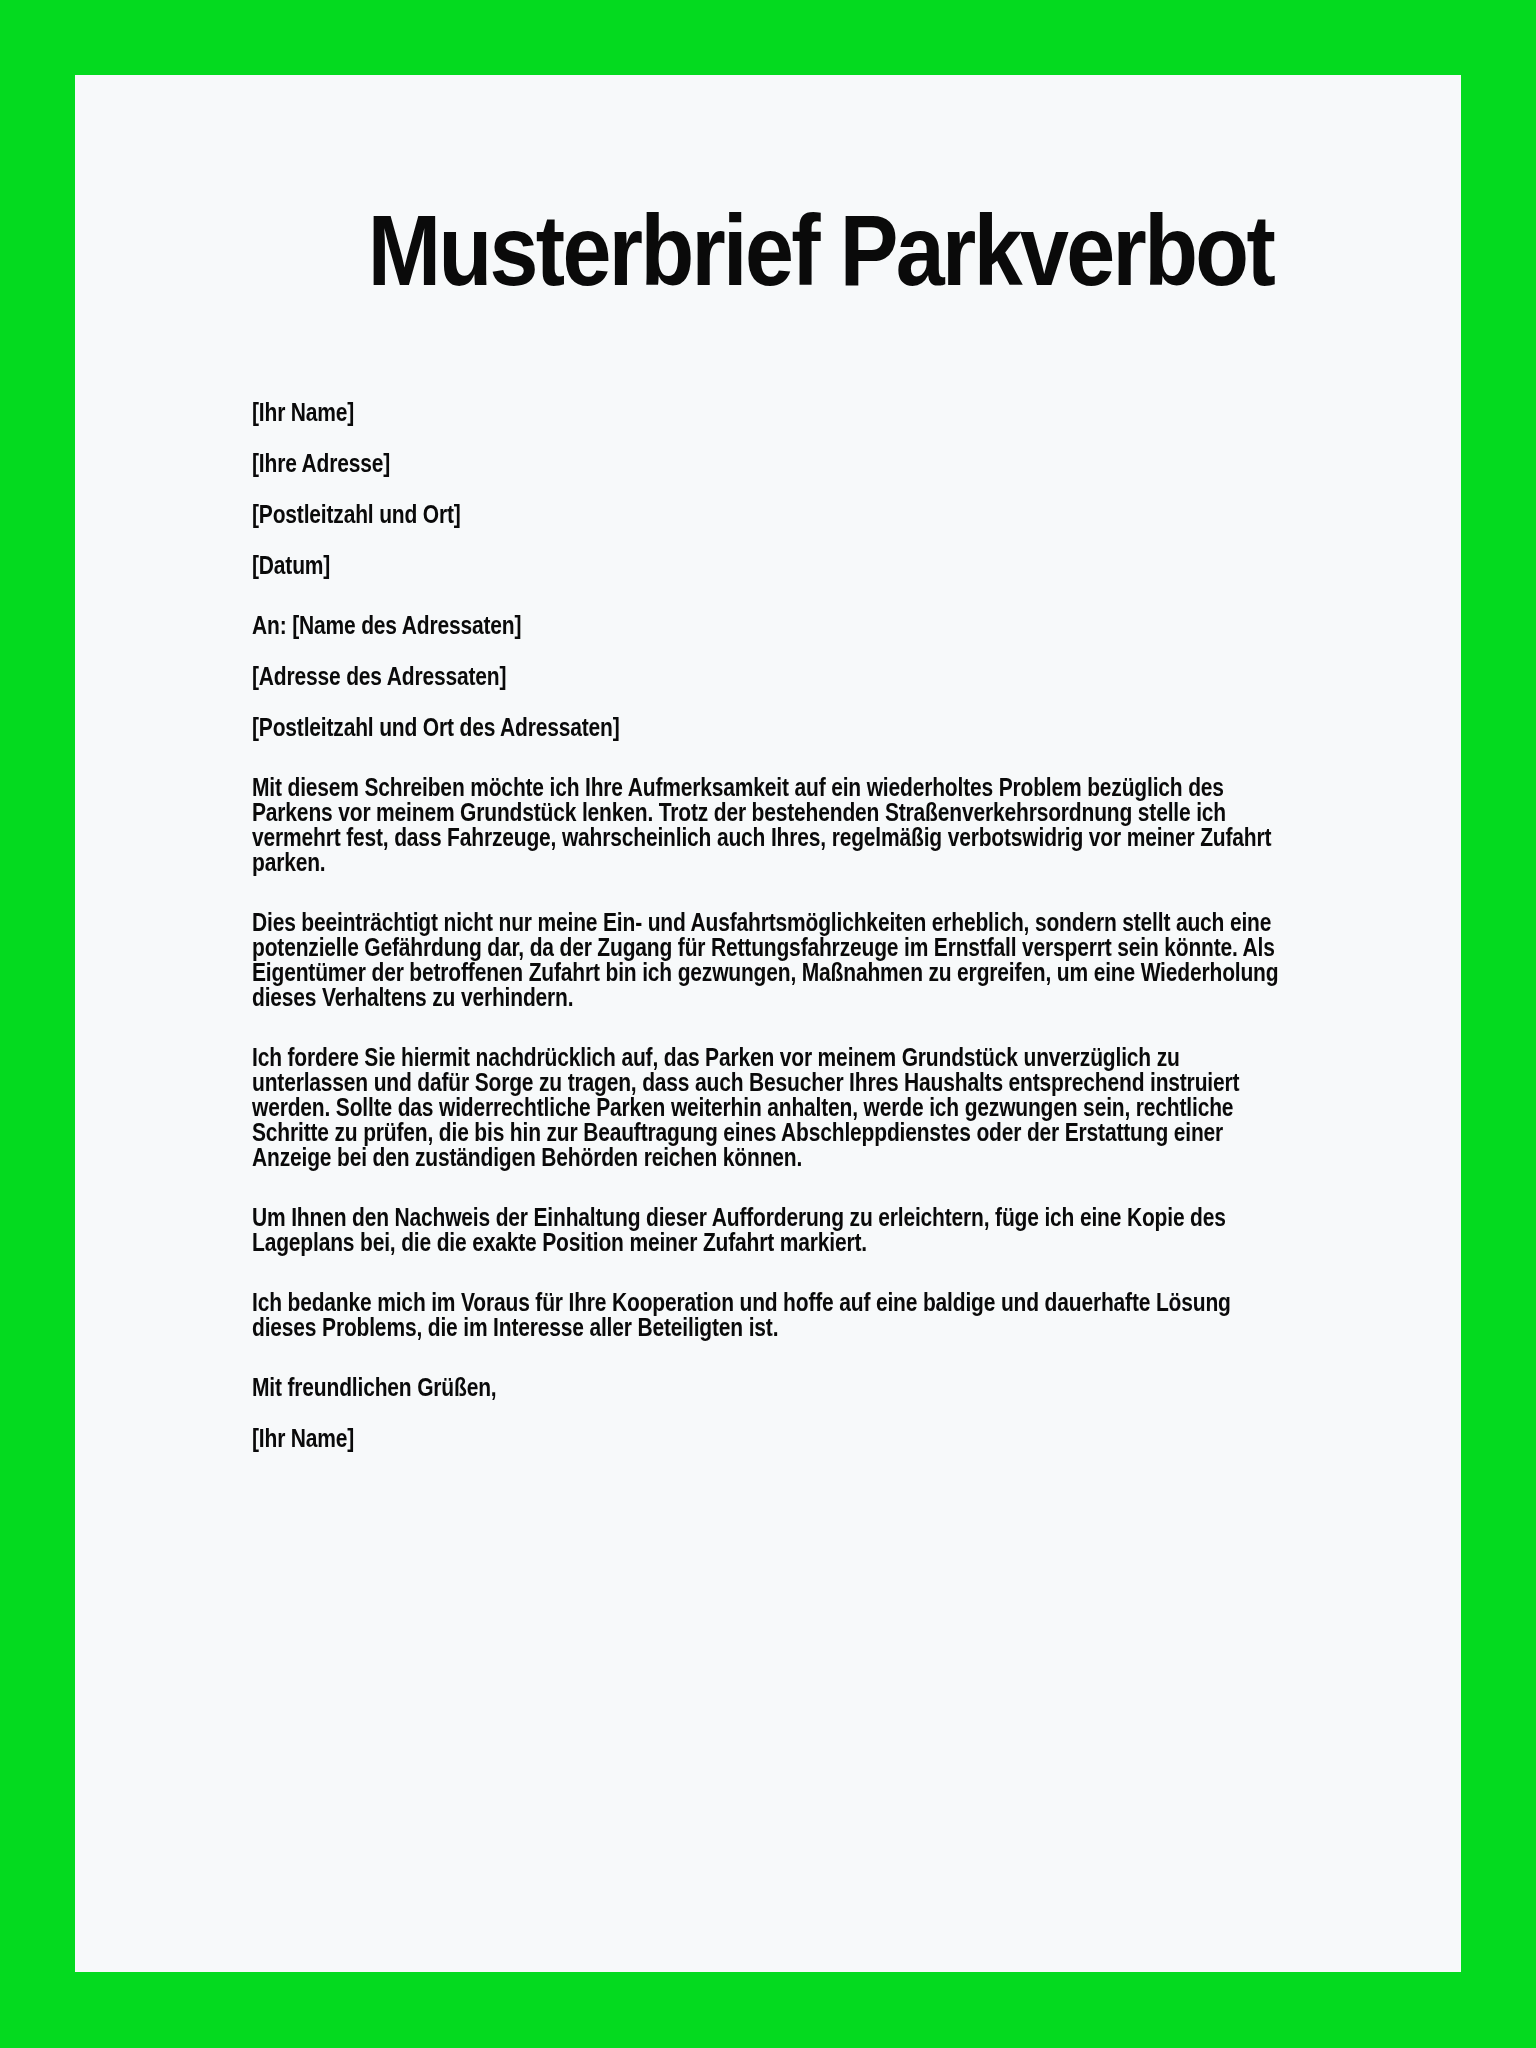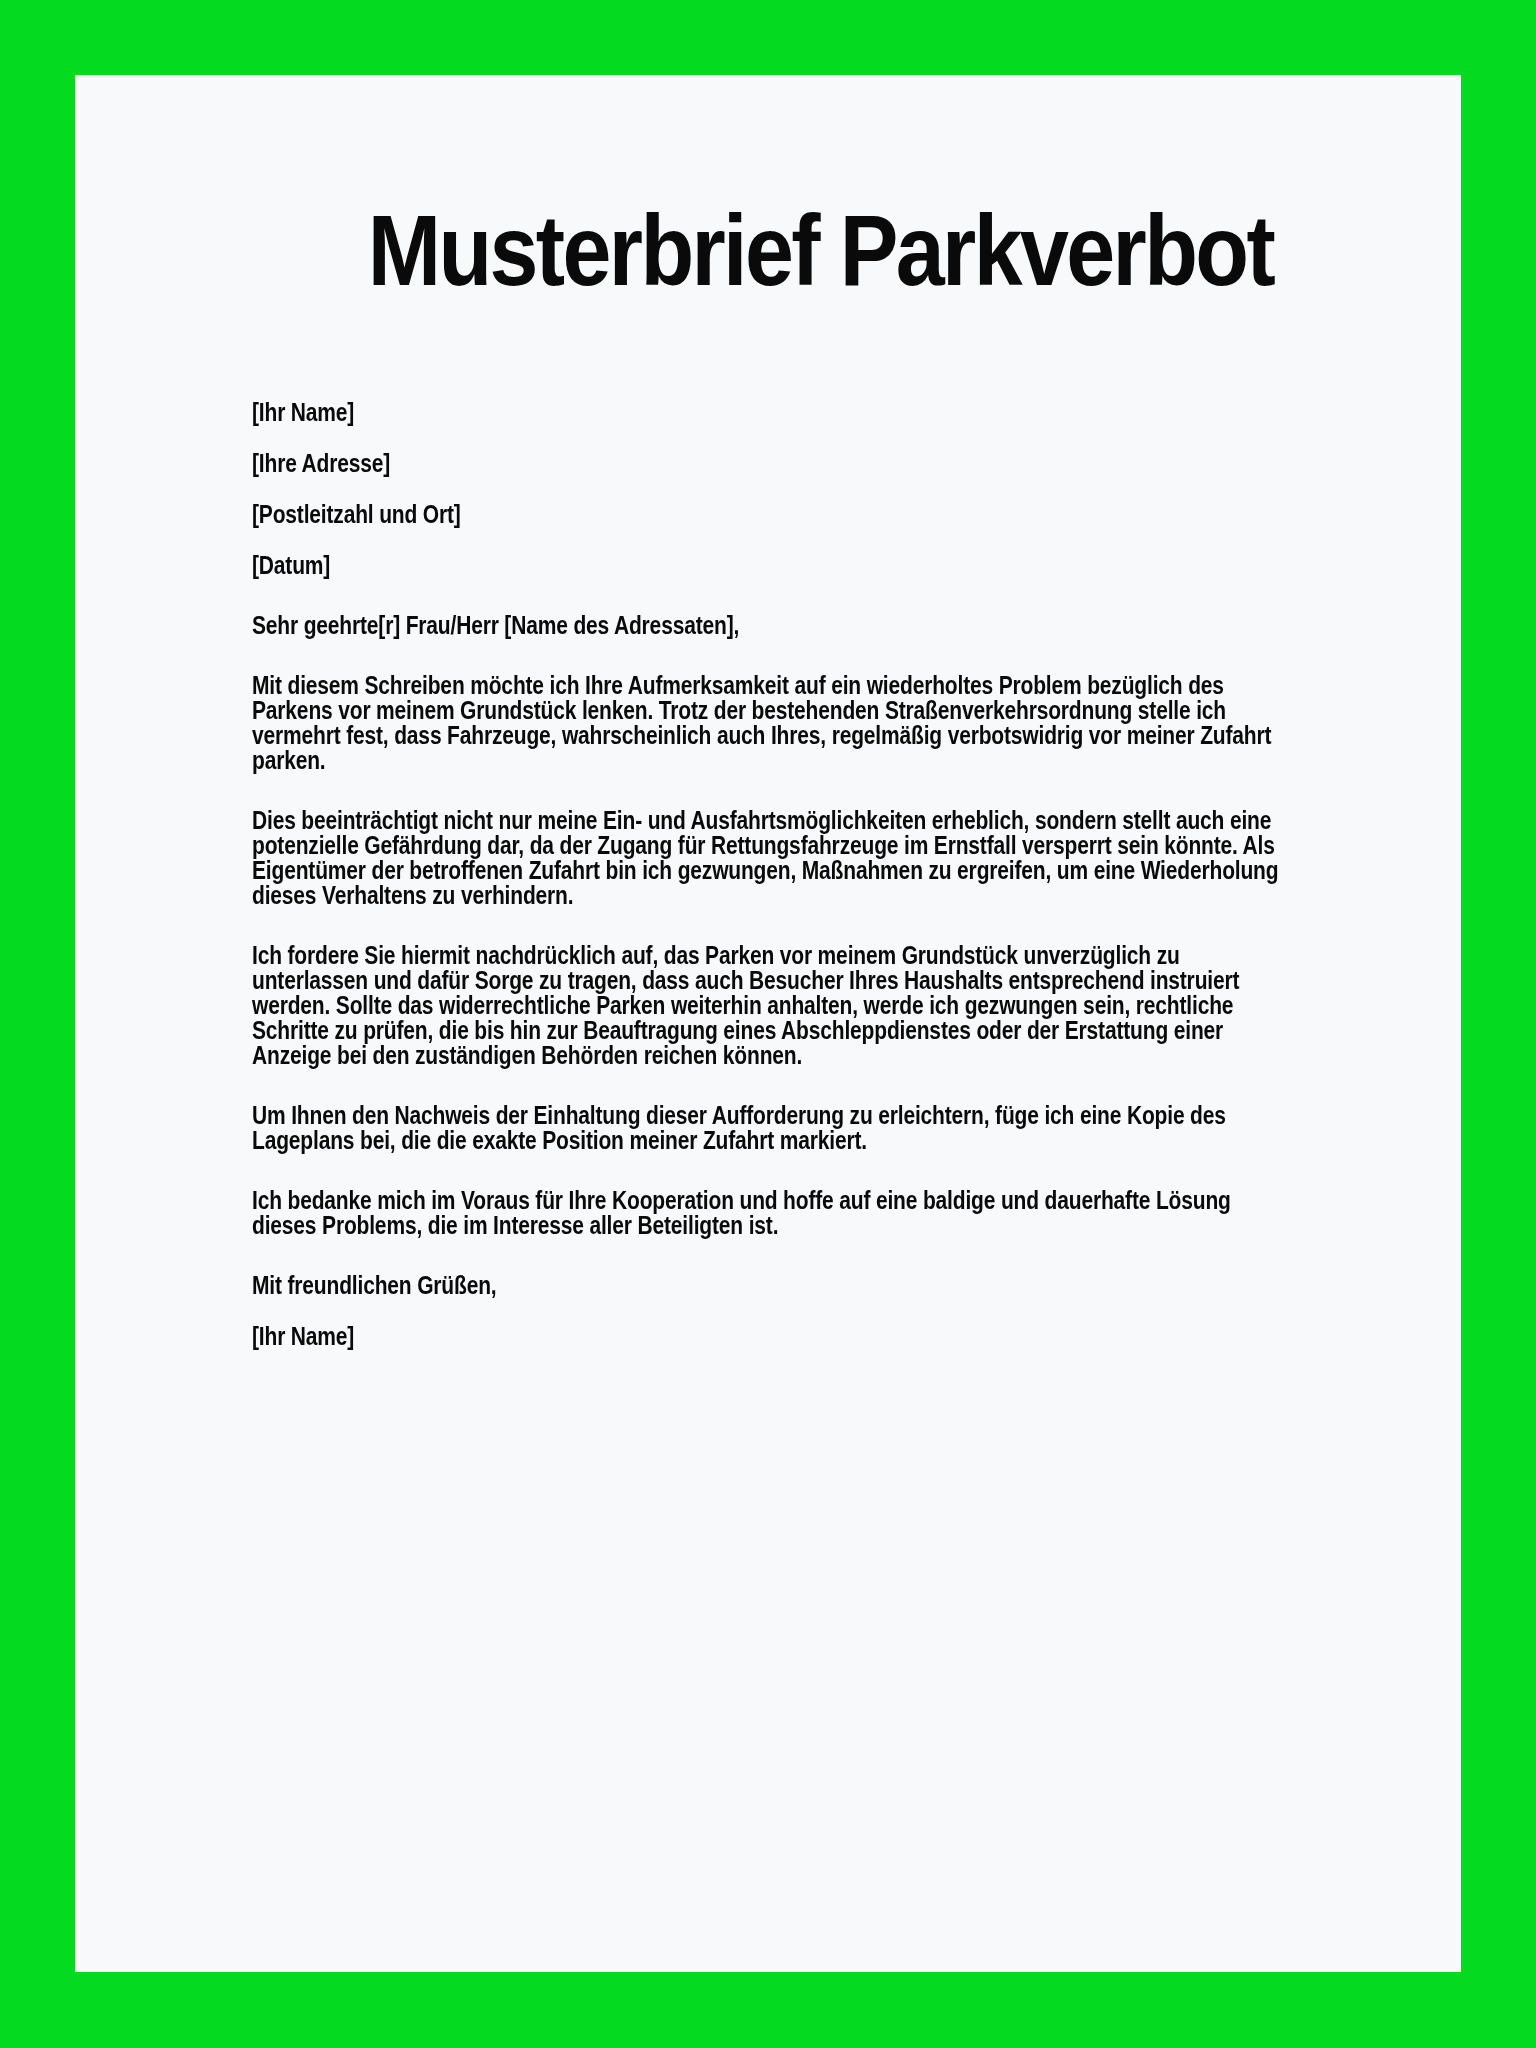--- a/index.html
+++ b/index.html
@@ -105,25 +105,27 @@
 
     <div class="content">
 
       <div class="group">
         <div class="txt ln">[Ihr Name]</div>
         <div class="txt ln">[Ihre Adresse]</div>
         <div class="txt ln">[Postleitzahl und Ort]</div>
         <div class="txt ln">[Datum]</div>
       </div>
 
+      <div class="group">
+        <div class="txt ln">An: [Name des Adressaten]</div>
+        <div class="txt ln">[Adresse des Adressaten]</div>
+        <div class="txt ln">[Postleitzahl und Ort des Adressaten]</div>
+      </div>
 
 
-      <div class="group">
-        <div class="txt ln">Sehr geehrte[r] Frau/Herr [Name des Adressaten],</div>
-      </div>
 
       <p class="txt para">Mit diesem Schreiben möchte ich Ihre Aufmerksamkeit auf ein wiederholtes Problem bezüglich des Parkens vor meinem Grundstück lenken. Trotz der bestehenden Straßenverkehrsordnung stelle ich vermehrt fest, dass Fahrzeuge, wahrscheinlich auch Ihres, regelmäßig verbotswidrig vor meiner Zufahrt parken.</p>
 
       <p class="txt para">Dies beeinträchtigt nicht nur meine Ein- und Ausfahrtsmöglichkeiten erheblich, sondern stellt auch eine potenzielle Gefährdung dar, da der Zugang für Rettungsfahrzeuge im Ernstfall versperrt sein könnte. Als Eigentümer der betroffenen Zufahrt bin ich gezwungen, Maßnahmen zu ergreifen, um eine Wiederholung dieses Verhaltens zu verhindern.</p>
 
       <p class="txt para">Ich fordere Sie hiermit nachdrücklich auf, das Parken vor meinem Grundstück unverzüglich zu unterlassen und dafür Sorge zu tragen, dass auch Besucher Ihres Haushalts entsprechend instruiert werden. Sollte das widerrechtliche Parken weiterhin anhalten, werde ich gezwungen sein, rechtliche Schritte zu prüfen, die bis hin zur Beauftragung eines Abschleppdienstes oder der Erstattung einer Anzeige bei den zuständigen Behörden reichen können.</p>
 
       <p class="txt para">Um Ihnen den Nachweis der Einhaltung dieser Aufforderung zu erleichtern, füge ich eine Kopie des Lageplans bei, die die exakte Position meiner Zufahrt markiert.</p>
 
       <p class="txt para">Ich bedanke mich im Voraus für Ihre Kooperation und hoffe auf eine baldige und dauerhafte Lösung dieses Problems, die im Interesse aller Beteiligten ist.</p>

